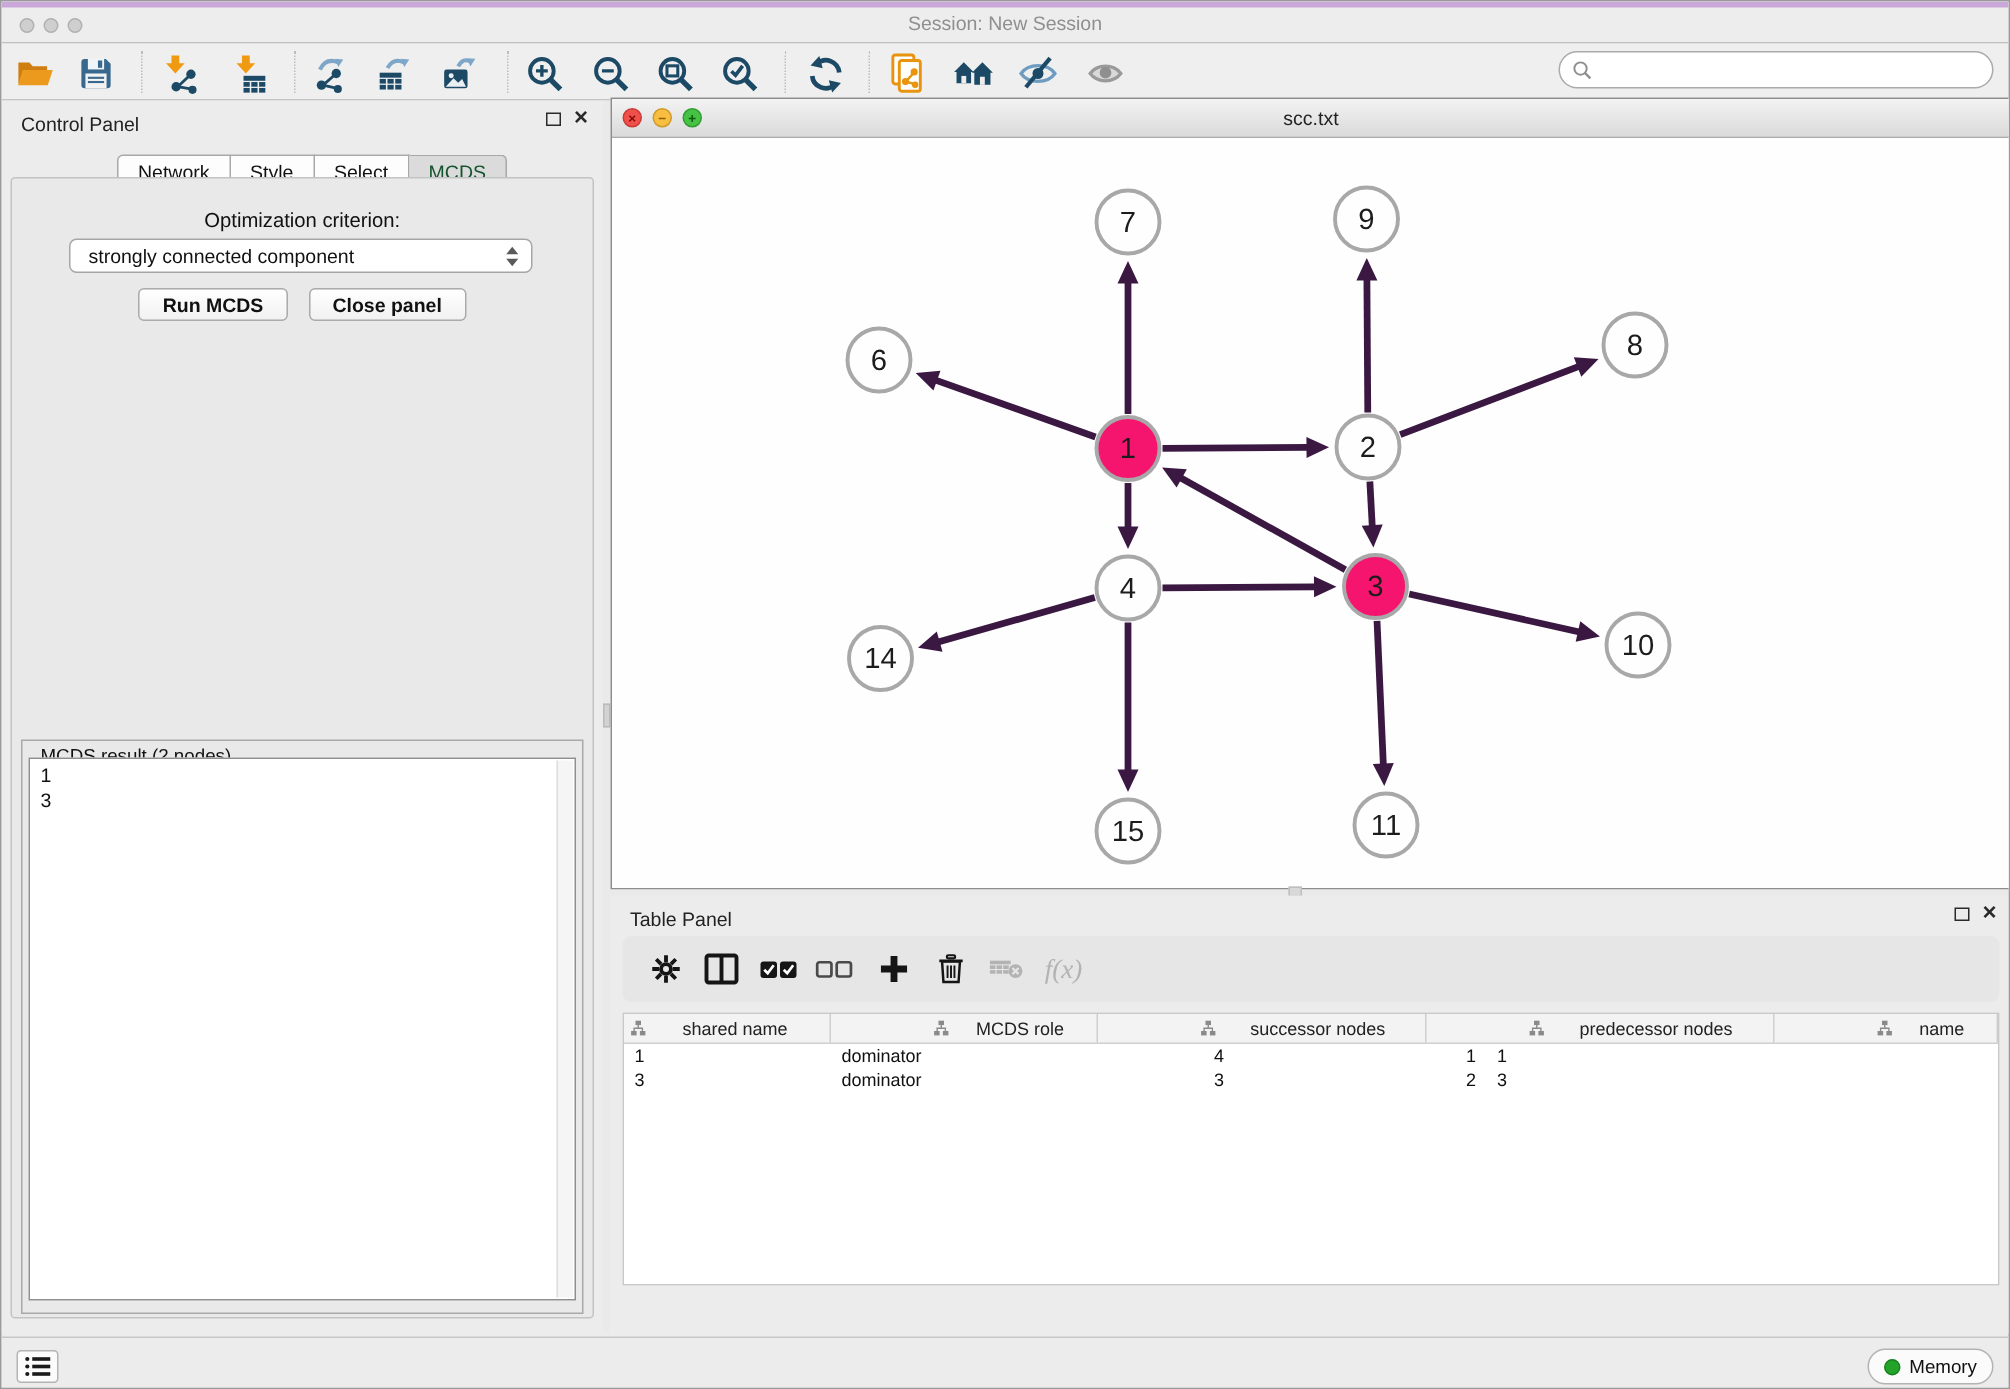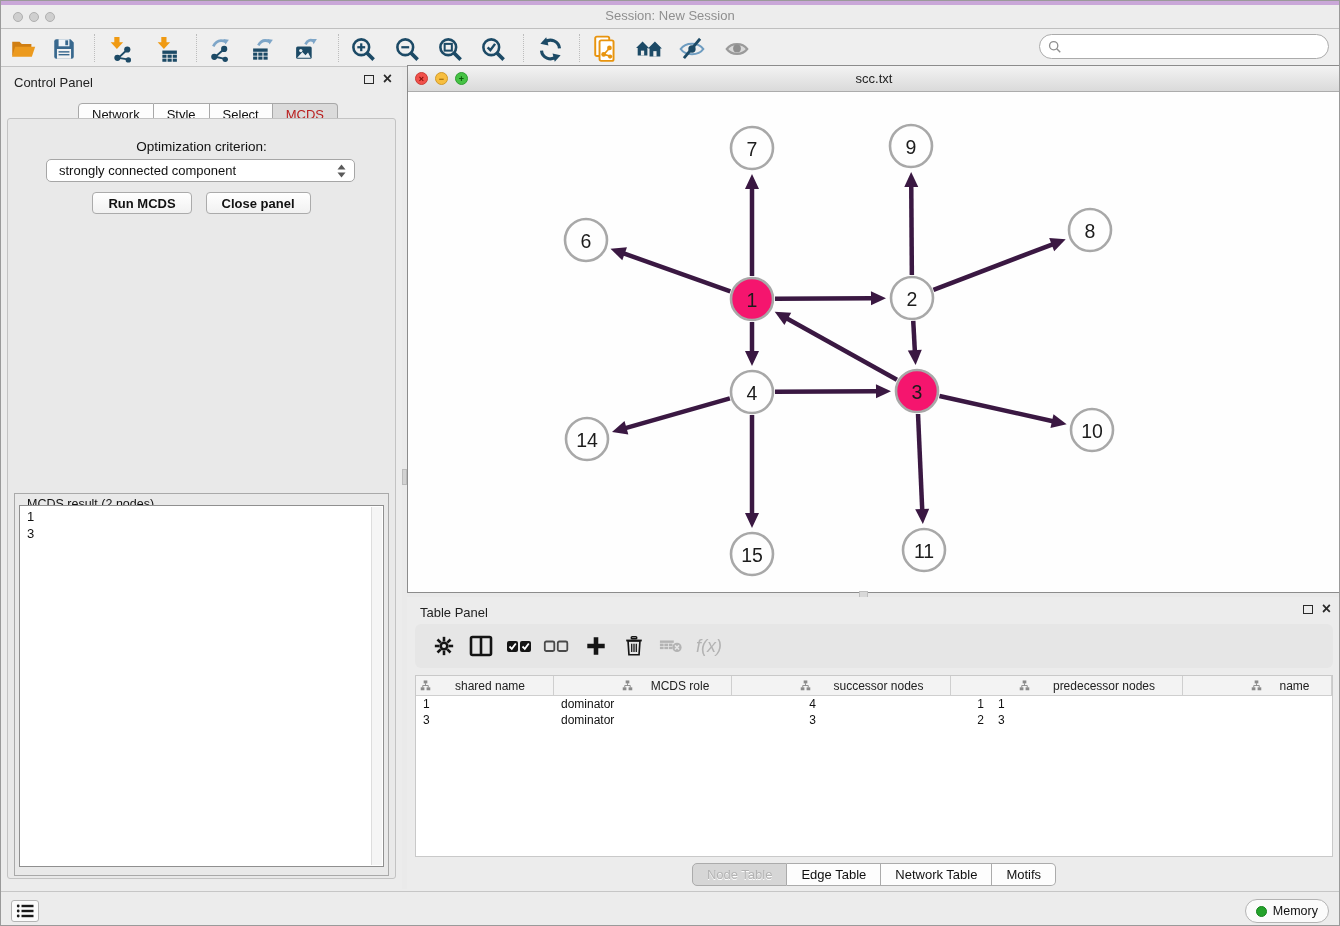--- a/index.html
+++ b/index.html
@@ -31,21 +31,21 @@
   
   .control-panel { position:absolute; left:0; top:66px; width:401px; height:822px; background:#ECECEC; }
   .panel-title { position:absolute; left:13px; top:8px; font-size:13px; color:#222; }
   .panel-btns { position:absolute; right:10px; top:6px; display:flex; gap:9px; align-items:center; }
   .float-ico { width:10px; height:9px; border:1.6px solid #2A2A2A; display:inline-block; }
   .close-ico { font-size:16px; font-weight:bold; color:#2A2A2A; line-height:12px; }
   .cp-tabs { position:absolute; left:77px; top:36px; display:flex; }
   .cp-tab { height:22px; padding:0 13px; font-size:13px; color:#111; background:#FDFDFD;
     border:1px solid #A8A8A8; border-left:none; display:flex; align-items:center; }
   .cp-tab:first-child { border-left:1px solid #A8A8A8; border-radius:4px 0 0 0; }
-  .cp-tab.active { background:#DBDBDB; color:#b91c1c; border-radius:0 4px 4px 0; }
+  .cp-tab.active { background:#DBDBDB; color:#14532d; border-radius:0 4px 4px 0; }
   .cp-content { position:absolute; left:6px; right:6px; top:51px; height:761px;
     background:#E9E9E9; border:1px solid #C3C3C3; border-radius:3px; }
   .opt-label { position:absolute; left:0; right:0; top:20px; text-align:center; font-size:13.5px; color:#111; }
   .opt-select { position:absolute; left:38px; right:40px; top:40px; height:23px; background:#fff;
     border:1px solid #A6A6A6; border-radius:5px; display:flex; align-items:center;
     padding:0 8px 0 12px; font-size:13px; color:#111; }
   .opt-select .sel-text { flex:1; }
   .cp-buttons { position:absolute; left:0; right:0; top:73px; display:flex; justify-content:center; gap:14px;font-weight:bold; }
   .cp-btn { height:22px; padding:0 15px; font-size:13px; color:#111;
     background:linear-gradient(#FFFFFF,#F1F1F1); border:1px solid #ABABAB; border-radius:4px;
@@ -74,21 +74,21 @@
   .mac-green { left:47px; background:#46C244; border:1px solid #2F9E32; color:#0A5D0B; }
   .net-title { position:absolute; left:0; right:0; top:5px; text-align:center; font-size:13px; color:#222; }
   .net-canvas { position:absolute; left:0; top:26px; right:0; bottom:0; background:#FEFEFE; }
   .h-splitter { position:absolute; left:406px; top:592px; width:934px; height:4px; background:#E9E9E9; }
   .h-grip { position:absolute; left:452px; top:-2px; width:9px; height:7px; background:#D8D8D8; border:1px solid #BEBEBE; }
   
   .table-panel { position:absolute; left:406px; top:596px; width:934px; height:292px; background:#ECECEC; }
   .tp-toolbar { position:absolute; left:8px; right:8px; top:27px; height:44px;
     background:#E6E6E6; border-radius:6px; }
   .tp-ico { position:absolute; top:7px; width:32px; height:30px; display:flex; align-items:center; justify-content:center; }
-  .fx-label { font-family:Liberation Sans, sans-serif; font-style:italic; font-size:18px; color:#B3B3B3; }
+  .fx-label { font-family:Liberation Serif, serif; font-style:italic; font-size:18px; color:#B3B3B3; }
   .tp-table { position:absolute; left:8px; right:8px; top:78px; height:182px;
     background:#fff; border:1px solid #C9C9C9; overflow:hidden; }
   .t-head { display:flex; height:20px; background:#F3F3F3; border-bottom:1px solid #CFCFCF;justify-content:space-between; }
   .th { display:flex; align-items:center; border-right:1px solid #CFCFCF; font-size:12px; color:#222; padding:0 4px; }
   .th .th-label { flex:1; text-align:center; }
   .tr { display:flex; height:16px; }
   .td { font-size:12px; color:#111; padding:0 7px; line-height:16px; overflow:hidden; }
   .tp-tabs { position:absolute; left:0; right:0; bottom:3px; display:flex; justify-content:center; }
   .b-tab { height:23px; padding:0 14px; font-size:13px; color:#111; background:#FDFDFD;
     border:1px solid #ABABAB; border-left:none; display:flex; align-items:center; }
@@ -532,26 +532,20 @@
           </div>
           <div class="tr">
             <div class="td" style="width: 138px; text-align: left;">3</div>
             <div class="td" style="width: 114px; text-align: left;">dominator</div>
             <div class="td" style="width: 155px; text-align: right;">3</div>
             <div class="td" style="width: 168px; text-align: right;">2</div>
             <div class="td" style="width: 85px; text-align: left;">3</div>
           </div>
         </div>
     </div>
-    <div class="tp-tabs">
-        <div class="b-tab active">Node Table</div>
-        <div class="b-tab">Edge Table</div>
-        <div class="b-tab">Network Table</div>
-        <div class="b-tab">Motifs</div>
-      </div>
   </div>
 
   <div class="statusbar">
     <div class="list-btn">
       <svg width="18" height="16" viewBox="0 0 18 16">
           <g fill="#1A1A1A">
             <circle cx="2.2" cy="3" r="1.4"></circle>
             <rect x="5.5" y="1.8" width="12" height="2.4"></rect>
             <circle cx="2.2" cy="8" r="1.4"></circle>
             <rect x="5.5" y="6.8" width="12" height="2.4"></rect>

